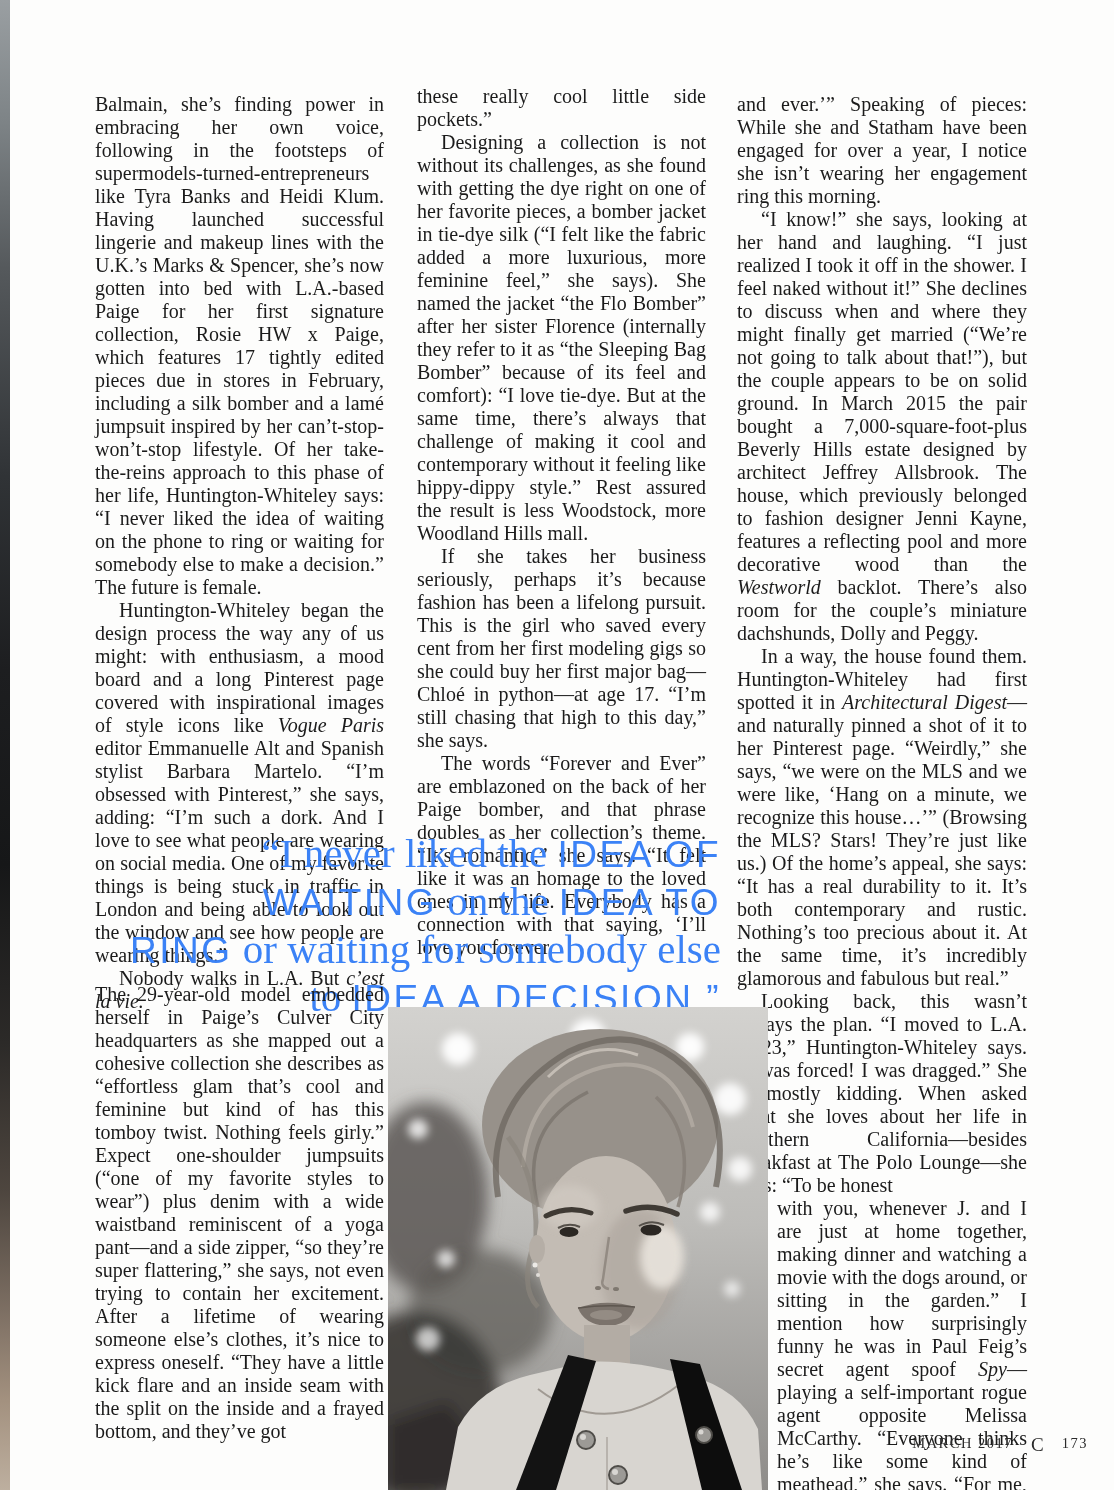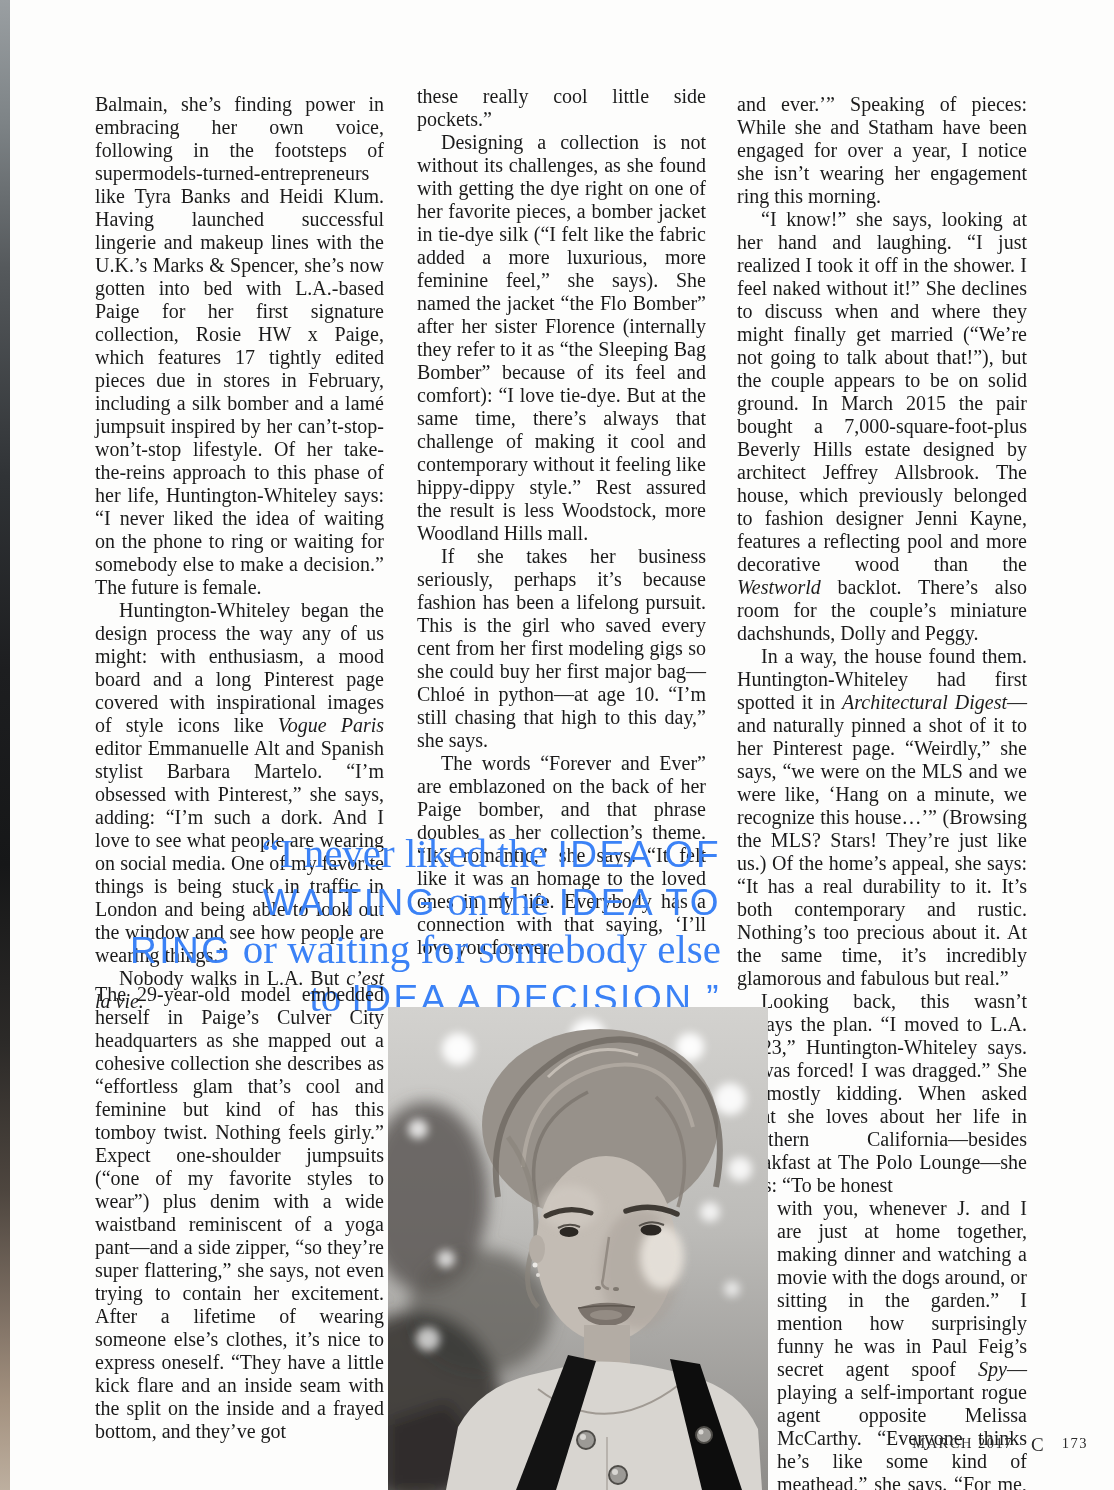--- a/index.html
+++ b/index.html
@@ -64,21 +64,21 @@
 
   <section class="col col1-top">
     <p class="para"><span>Balmain, she’s finding power in embracing her own voice, following in the footsteps of supermodels-turned-entrepreneurs like Tyra Banks and Heidi Klum. Having launched successful lingerie and makeup lines with the U.K.’s Marks &amp; Spencer, she’s now gotten into bed with L.A.-based Paige for her first signature collection, Rosie HW x Paige, which features 17 tightly edited pieces due in stores in February, including a silk bomber and a lamé jumpsuit inspired by her can’t-stop-won’t-stop lifestyle. Of her take-the-reins approach to this phase of her life, Huntington-Whiteley says: “I never liked the idea of waiting on the phone to ring or waiting for somebody else to make a decision.” The future is female.</span></p>
     <p class="para indent"><span>Huntington-Whiteley began the design process the way any of us might: with enthusiasm, a mood board and a long Pinterest page covered with inspirational images of style icons like </span><span class="seg-i">Vogue Paris</span><span> editor Emmanuelle Alt and Spanish stylist Barbara Martelo. “I’m obsessed with Pinterest,” she says, adding: “I’m such a dork. And I love to see what people are wearing on social media. One of my favorite things is being stuck in traffic in London and being able to look out the window and see how people are wearing things.”</span></p>
     <p class="para indent"><span>Nobody walks in L.A. But </span><span class="seg-i">c’est la vie.</span></p>
   </section>
 
   <section class="col col2-top">
     <p class="para"><span>these really cool little side pockets.”</span></p>
     <p class="para indent"><span>Designing a collection is not without its challenges, as she found with getting the dye right on one of her favorite pieces, a bomber jacket in tie-dye silk (“I felt like the fabric added a more luxurious, more feminine feel,” she says). She named the jacket “the Flo Bomber” after her sister Florence (internally they refer to it as “the Sleeping Bag Bomber” because of its feel and comfort): “I love tie-dye. But at the same time, there’s always that challenge of making it cool and contemporary without it feeling like hippy-dippy style.” Rest assured the result is less Woodstock, more Woodland Hills mall.</span></p>
-    <p class="para indent"><span>If she takes her business seriously, perhaps it’s because fashion has been a lifelong pursuit. This is the girl who saved every cent from her first modeling gigs so she could buy her first major bag—Chloé in python—at age 10. “I’m still chasing that high to this day,” she says.</span></p>
+    <p class="para indent"><span>If she takes her business seriously, perhaps it’s because fashion has been a lifelong pursuit. This is the girl who saved every cent from her first modeling gigs so she could buy her first major bag—Chloé in python—at age 17. “I’m still chasing that high to this day,” she says.</span></p>
     <p class="para indent"><span>The words “Forever and Ever” are emblazoned on the back of her Paige bomber, and that phrase doubles as her collection’s theme. “It’s romantic,” she says. “It felt like it was an homage to the loved ones in my life. Everybody has a connection with that saying, ‘I’ll love you forever</span></p>
   </section>
 
   <section class="col col3">
     <p class="para"><span>and ever.’” Speaking of pieces: While she and Statham have been engaged for over a year, I notice she isn’t wearing her engagement ring this morning.</span></p>
     <p class="para indent"><span>“I know!” she says, looking at her hand and laughing. “I just realized I took it off in the shower. I feel naked without it!” She declines to discuss when and where they might finally get married (“We’re not going to talk about that!”), but the couple appears to be on solid ground. In March 2015 the pair bought a 7,000-square-foot-plus Beverly Hills estate designed by architect Jeffrey Allsbrook. The house, which previously belonged to fashion designer Jenni Kayne, features a reflecting pool and more decorative wood than the </span><span class="seg-i">Westworld</span><span> backlot. There’s also room for the couple’s miniature dachshunds, Dolly and Peggy.</span></p>
     <p class="para indent"><span>In a way, the house found them. Huntington-Whiteley had first spotted it in </span><span class="seg-i">Architectural Digest</span><span>—and naturally pinned a shot of it to her Pinterest page. “Weirdly,” she says, “we were on the MLS and we were like, ‘Hang on a minute, we recognize this house…’” (Browsing the MLS? Stars! They’re just like us.) Of the home’s appeal, she says: “It has a real durability to it. It’s both contemporary and rustic. Nothing’s too precious about it. At the same time, it’s incredibly glamorous and fabulous but real.”</span></p>
     <p class="para indent"><span>Looking back, this wasn’t always the plan. “I moved to L.A. at 23,” Huntington-Whiteley says. “I was forced! I was dragged.” She is mostly kidding. When asked what she loves about her life in Southern California—besides breakfast at The Polo Lounge—she says: “To be honest</span></p>
     <div class="wrap-right">
       <p class="para"><span>with you, whenever J. and I are just at home together, making dinner and watching a movie with the dogs around, or sitting in the garden.” I mention how surprisingly funny he was in Paul Feig’s secret agent spoof </span><span class="seg-i">Spy</span><span>—playing a self-important rogue agent opposite Melissa McCarthy. “Everyone thinks he’s like some kind of meathead,” she says. “For me, I’m like, I only know him as being hilarious. I know a totally different side of him. He’s really playful.” How so? Does he, say, Skype with the dogs when he’s away? “Every day,” she says. “It’s like a little family. Everybody gets to say hi.” •</span></p>

